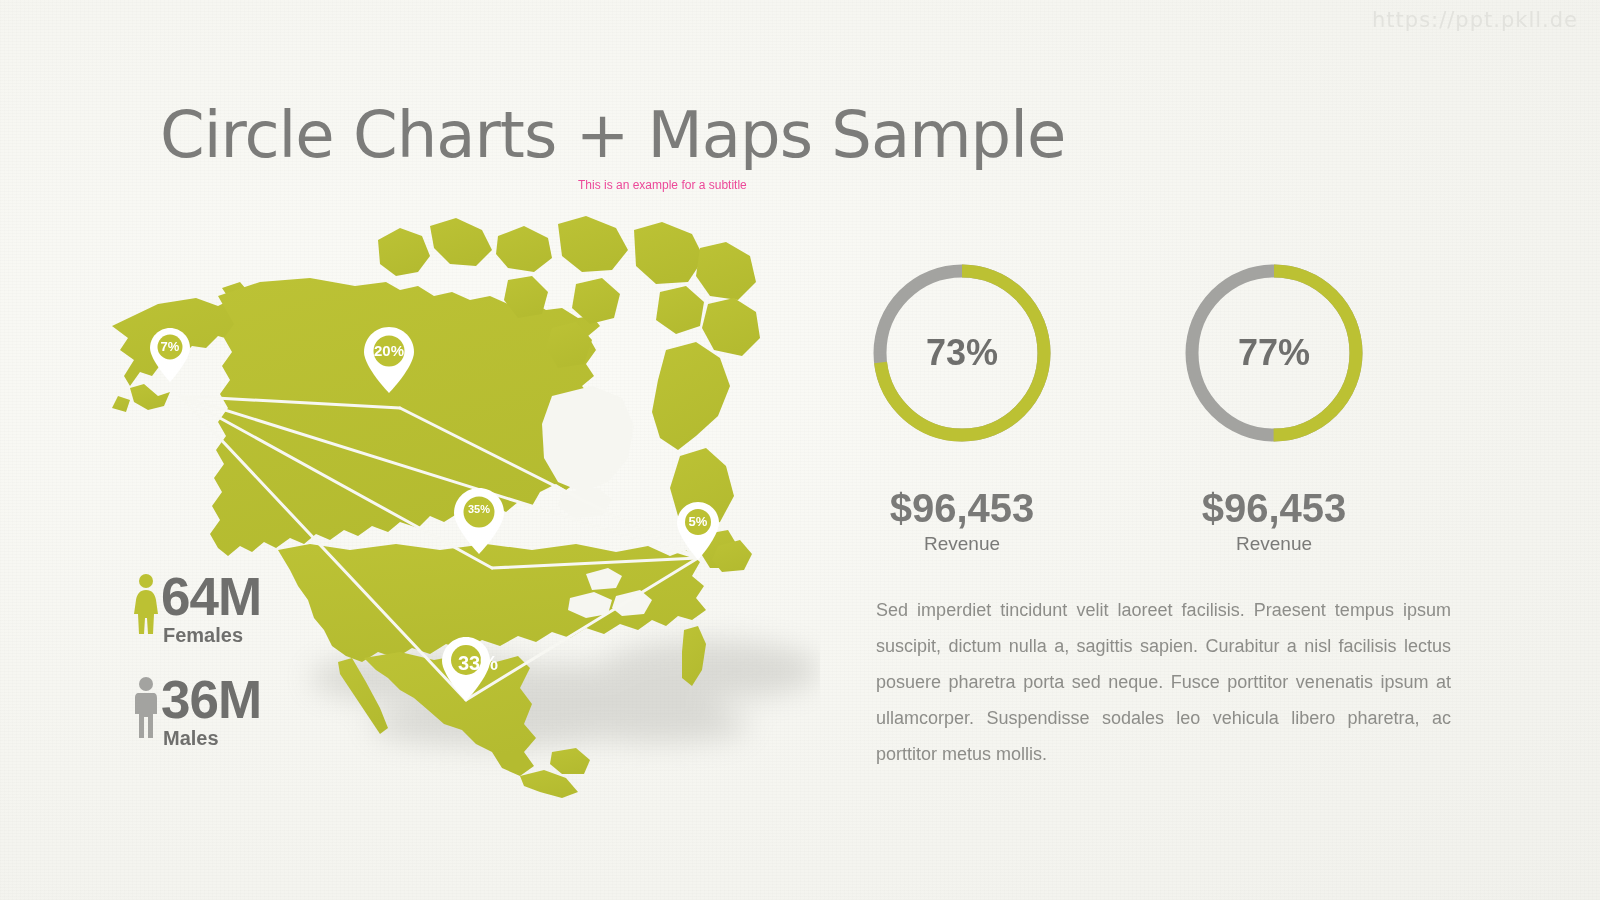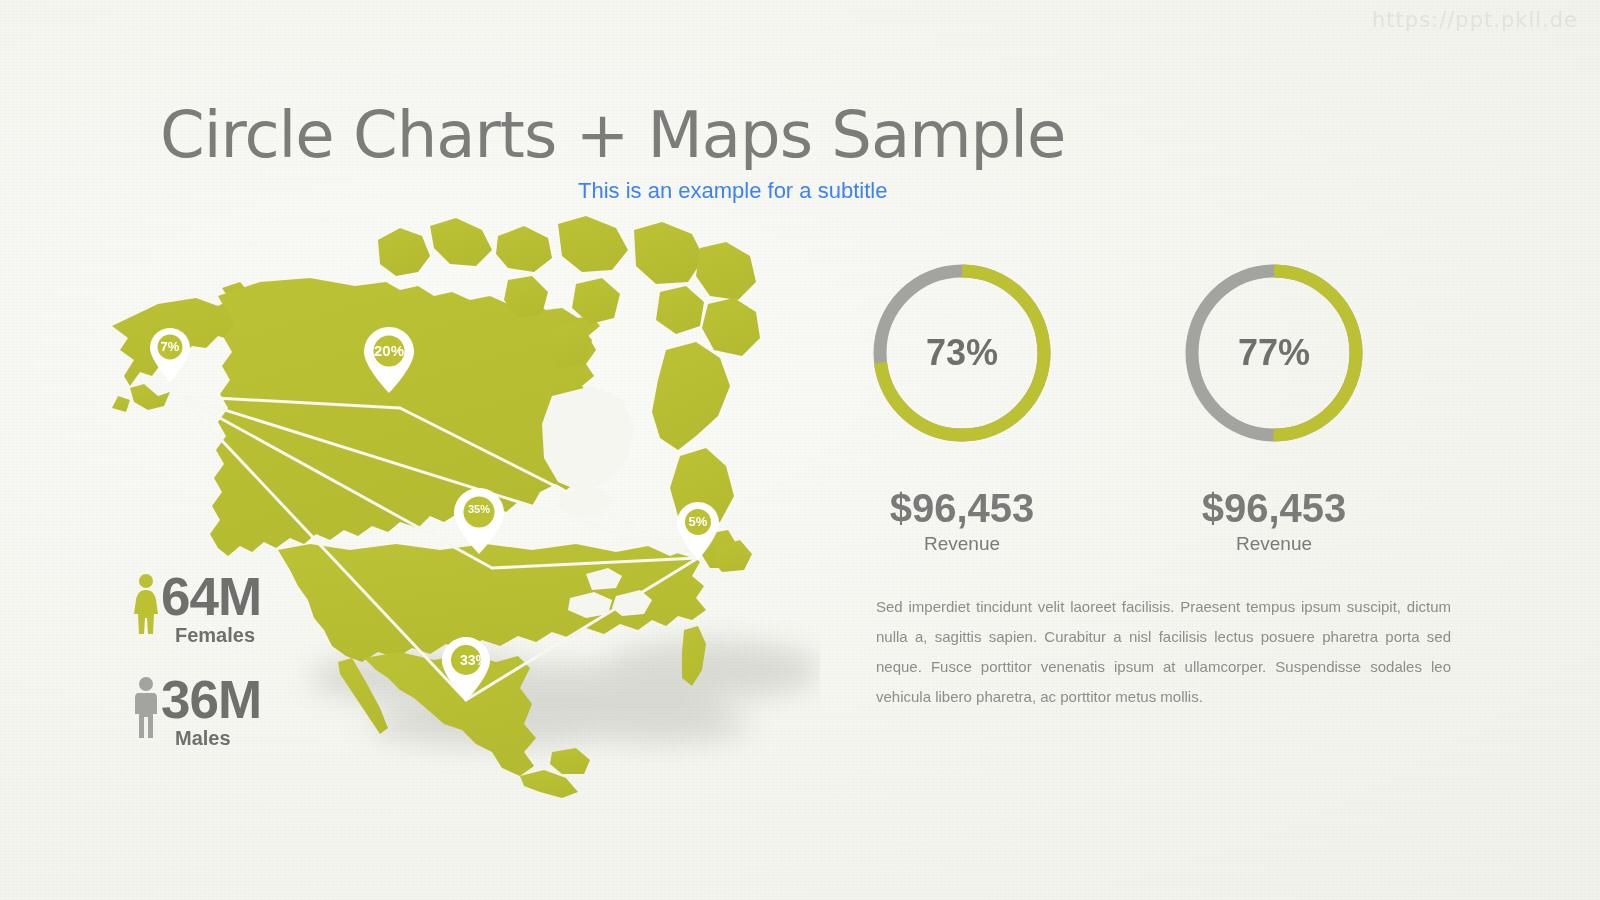--- a/index.html
+++ b/index.html
@@ -34,21 +34,21 @@
   
   #title {
     position:absolute; left:160px; top:98px;
     font-size:64px; font-weight:400;
     color:#7c7c7a; letter-spacing:-1px;
     white-space:nowrap;
     font-family:"DejaVu Sans", sans-serif;
   }
   #subtitle {
     position:absolute; left:578px; top:178px;
-    font-size:22px; color:#3b82f6;
+    font-size:12px; color:#ec4899;
     white-space:nowrap;
   }
 
   
   #map-region {
     position:absolute; left:100px; top:200px;
     width:720px; height:600px;
   }
   #map-region svg { display:block; width:100%; height:100%; }
 
@@ -70,21 +70,21 @@
   .gender-icon { width:26px; margin-right:2px; flex:0 0 auto; }
   .gender-icon svg { display:block; }
 
   .gender-text { display:flex; flex-direction:column; }
   .gender-value {
     font-size:53px; font-weight:bold; line-height:0.92;
     color:#6f6f6d; letter-spacing:-1px;
   }
   .gender-label {
     font-size:20px; font-weight:bold; color:#6f6f6d;
-    margin-top:2px; margin-left:14px;
+    margin-top:2px; margin-left:2px;
   }
 
   
   .donut-group { position:absolute; text-align:center; }
   #donut-group-0 { left:846px; top:258px; width:232px; }
   #donut-group-1 { left:1158px; top:258px; width:232px; }
 
   .donut-wrap { position:relative; width:190px; height:190px; margin:0 auto; }
   .donut-wrap svg { display:block; transform:rotate(-90deg); }
   .donut-center {
@@ -102,21 +102,21 @@
     font-size:19px; color:#7a7a78;
   }
 
   
   #analysis { position:absolute; left:876px; top:592px; width:575px; }
   #analysis-heading {
     font-size:25px; font-weight:bold; color:#6f6f6d;
     margin-bottom:20px;
   }
   #analysis-body {
-    font-size:15px; line-height:2.0; color:#8d8d89;
+    font-size:18px; line-height:2.0; color:#8d8d89;
     text-align:justify;
   }
 </style>
 </head>
 <body>
 
 <div id="watermark">https://ppt.pkll.de</div>
 
 <div id="title">Circle Charts + Maps Sample</div>
 <div id="subtitle">This is an example for a subtitle</div>
@@ -252,21 +252,21 @@
       <circle cx="21" cy="20" r="13" fill="#bcc133"></circle>
     </svg>
     <span class="pin-label" style="top:12px; font-size:13px; color:#ffffff;">5%</span>
   </div>
 
   <div class="pin" style="left:342px; top:437px;">
     <svg width="48" height="64" viewBox="0 0 48 64">
       <path d="M24 0C10.8 0 0 10.8 0 24c0 14.5 24 40 24 40s24-25.5 24-40C48 10.8 37.2 0 24 0z" fill="#ffffff"></path>
       <circle cx="24" cy="23" r="15" fill="#bcc133"></circle>
     </svg>
-    <span class="pin-label" style="top:15px; font-size:14px; color:#ffffff;padding-left:16px;">33%</span>
+    <span class="pin-label" style="top:15px; font-size:20px; color:#ffffff;padding-left:16px;">33%</span>
   </div>
 </div>
 
 <div class="gender-block" id="gender-female">
   <span class="gender-icon">
     <svg width="26" height="62" viewBox="0 0 26 62">
       <circle cx="13" cy="8" r="7" fill="#bcc133"></circle>
       <path d="M13 17c-6 0-9 4-10 10l-2 14h4l1 20h5l1-16h2l1 16h5l1-20h4l-2-14c-1-6-4-10-10-10z" fill="#bcc133"></path>
     </svg>
   </span>

